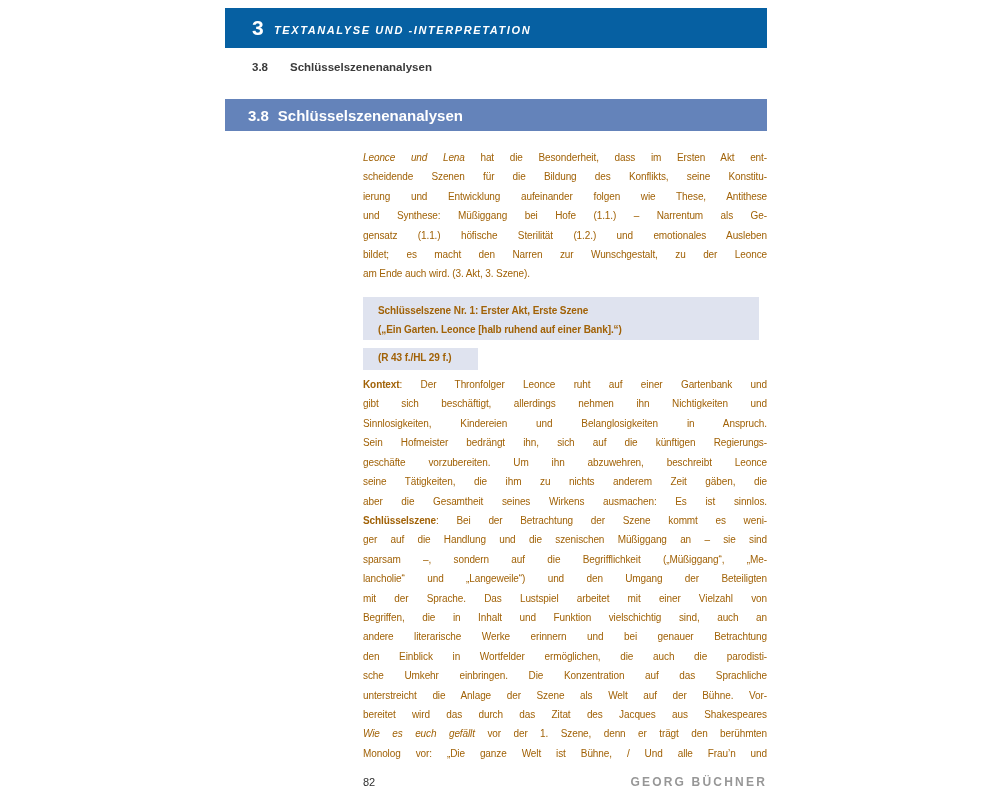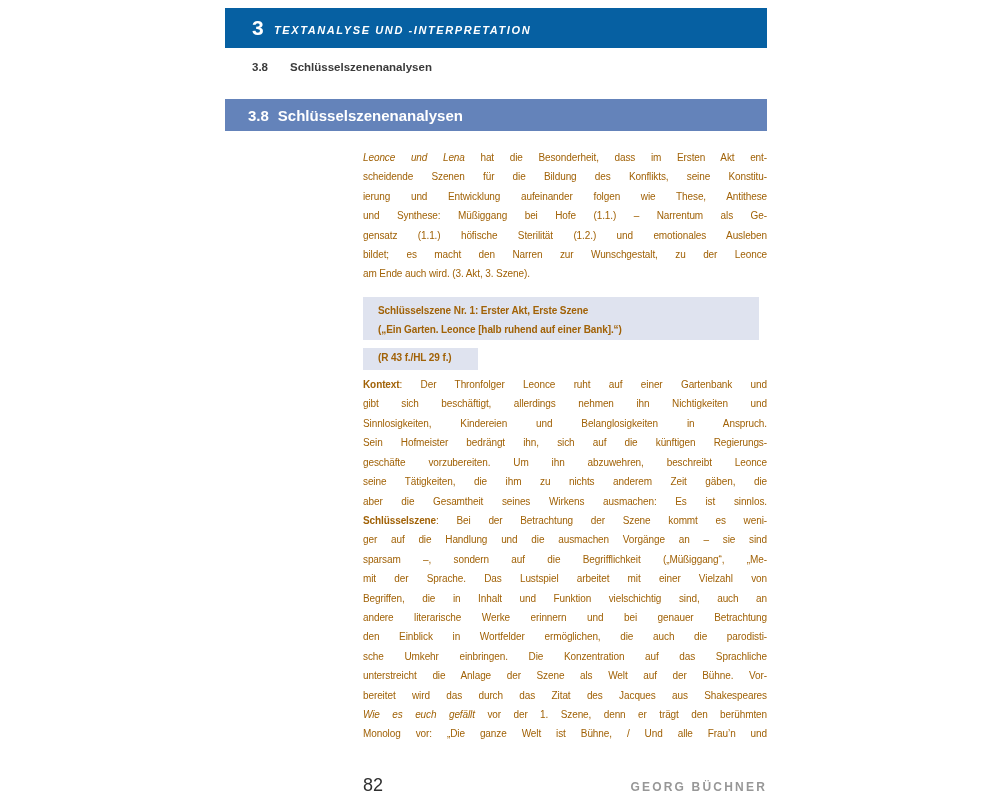--- a/index.html
+++ b/index.html
@@ -104,21 +104,21 @@
     position: absolute;
     top: 767px;
     left: 0;
     width: 542px;
     display: flex;
     justify-content: space-between;
     align-items: baseline;
   }
   .page-num {
     margin-left: 138px;
-    font-size: 18px;
+    font-size: 11px;
     color: #2f2f2f;
   }
   .footer-author {
     font-size: 12px;
     font-weight: bold;
     letter-spacing: 2.2px;
     color: #979797;
   }
 </style>
 </head>
@@ -156,22 +156,23 @@
         <div class="line"><span class="b">Kontext</span><span>: Der Thronfolger Leonce ruht auf einer Gartenbank und</span></div>
         <div class="line"><span>gibt sich beschäftigt, allerdings nehmen ihn Nichtigkeiten und</span></div>
         <div class="line"><span>Sinnlosigkeiten, Kindereien und Belanglosigkeiten in Anspruch.</span></div>
         <div class="line"><span>Sein Hofmeister bedrängt ihn, sich auf die künftigen Regierungs-</span></div>
         <div class="line"><span>geschäfte vorzubereiten. Um ihn abzuwehren, beschreibt Leonce</span></div>
         <div class="line"><span>seine Tätigkeiten, die ihm zu nichts anderem Zeit gäben, die</span></div>
         <div class="line"><span>aber die Gesamtheit seines Wirkens ausmachen: Es ist sinnlos.</span></div>
       </div>
       <div class="block paragraph">
         <div class="line"><span class="b">Schlüsselszene</span><span>: Bei der Betrachtung der Szene kommt es weni-</span></div>
-        <div class="line"><span>ger auf die Handlung und die ausmachen Vorgänge an – sie sind</span></div>
+        <div class="line"><span>ger auf die Handlung und die szenischen Müßiggang an – sie sind</span></div>
         <div class="line"><span>sparsam –, sondern auf die Begrifflichkeit („Müßiggang“, „Me-</span></div>
+        <div class="line"><span>lancholie“ und „Langeweile“) und den Umgang der Beteiligten</span></div>
         <div class="line"><span>mit der Sprache. Das Lustspiel arbeitet mit einer Vielzahl von</span></div>
         <div class="line"><span>Begriffen, die in Inhalt und Funktion vielschichtig sind, auch an</span></div>
         <div class="line"><span>andere literarische Werke erinnern und bei genauer Betrachtung</span></div>
         <div class="line"><span>den Einblick in Wortfelder ermöglichen, die auch die parodisti-</span></div>
         <div class="line"><span>sche Umkehr einbringen. Die Konzentration auf das Sprachliche</span></div>
         <div class="line"><span>unterstreicht die Anlage der Szene als Welt auf der Bühne. Vor-</span></div>
         <div class="line"><span>bereitet wird das durch das Zitat des Jacques aus Shakespeares</span></div>
         <div class="line"><span class="i">Wie es euch gefällt</span><span> vor der 1. Szene, denn er trägt den berühmten</span></div>
         <div class="line"><span>Monolog vor: „Die ganze Welt ist Bühne, / Und alle Frau’n und</span></div>
       </div>

